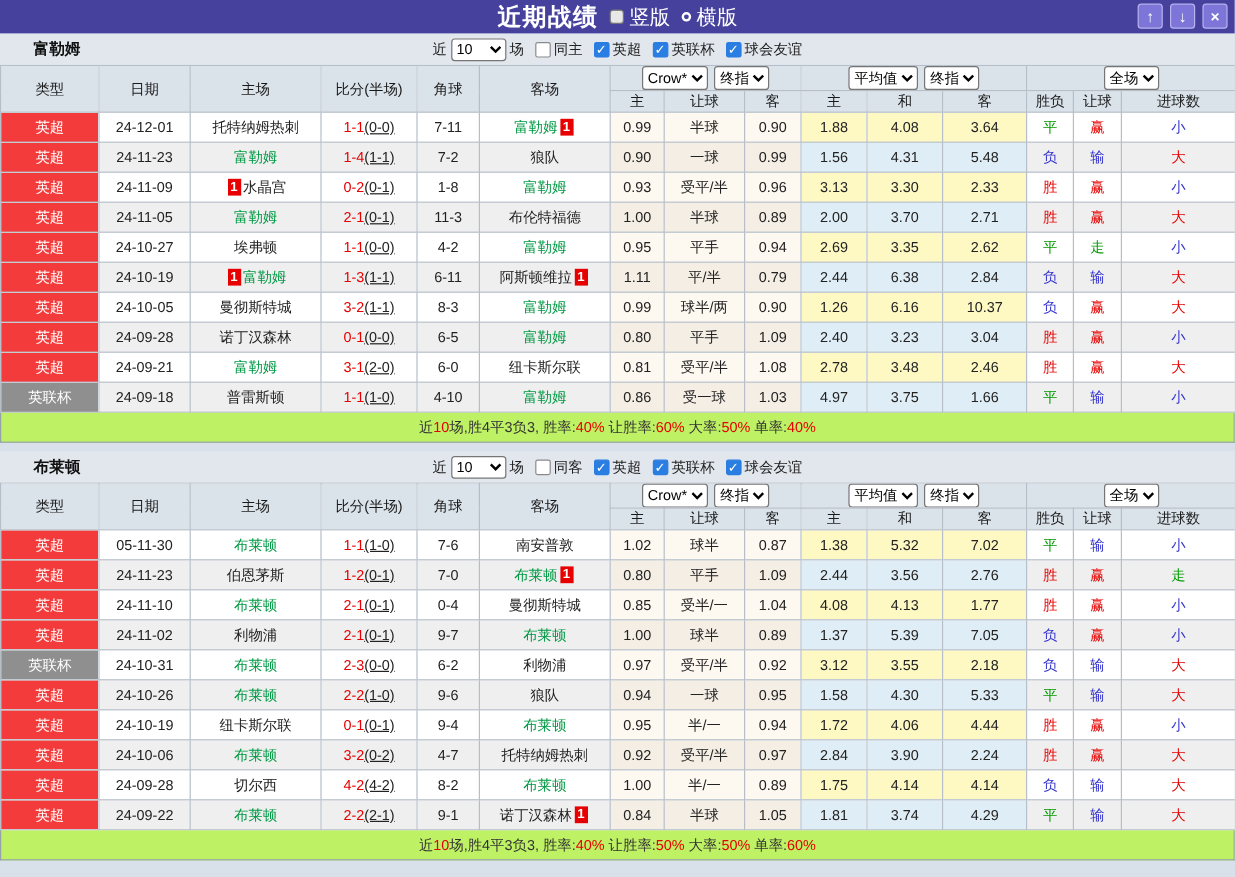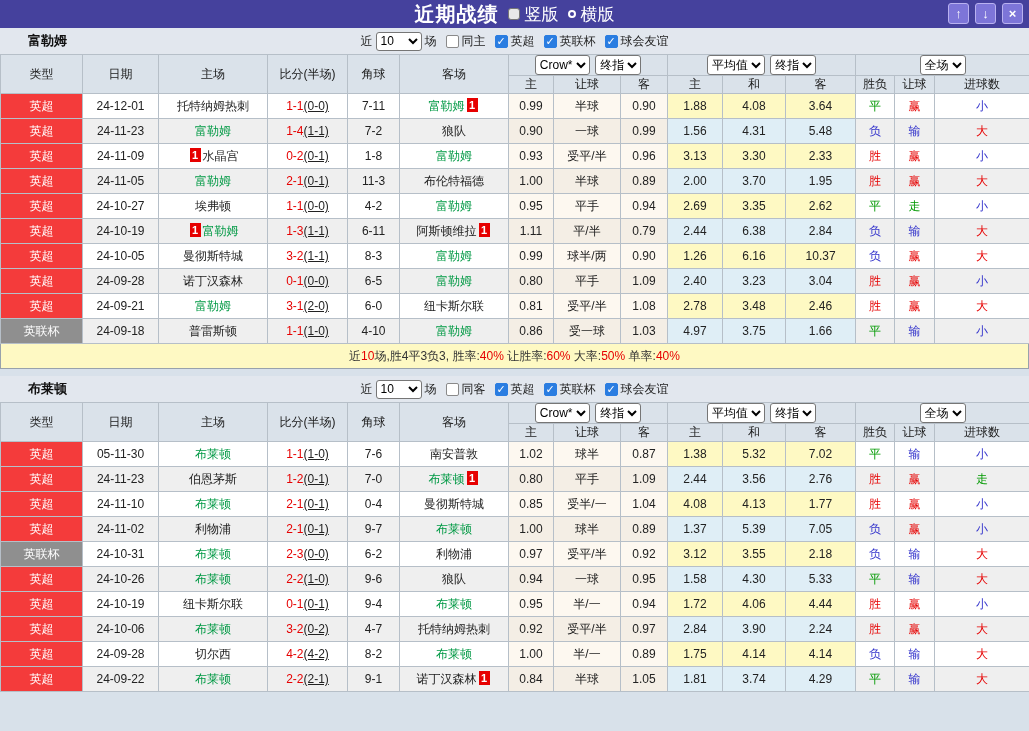--- a/index.html
+++ b/index.html
@@ -61,21 +61,21 @@
   .score-red { color:#e60000; }
   .score-half { color:#222;text-decoration:underline; }
   .t-red { color:#e60000; }
   .t-green { color:#009900; }
   .t-blue { color:#3333cc; }
 
   .rc-badge { display:inline-block; min-width:11px; height:14px; line-height:14px;
     background:#e60000; color:#fff; font-size:11px; font-weight:bold; padding:0 1px;
     margin:0 2px; vertical-align:1px; }
 
-  .summary { height:25px; line-height:25px; text-align:center; background:#fef9c3;
+  .summary { height:25px; line-height:25px; text-align:center; background:#bef264;
     border:1px solid #98a2ac; border-top:none; font-size:12px; color:#333; }
   .section-gap { height:7px; }
 </style>
 </head>
 <body>
 
 <div class="topbar">
   <span class="title">近期战绩</span>
   <span class="radio-wrap">
     <span class="radio sel"></span>
@@ -218,21 +218,21 @@
           <td>24-11-05</td>
           <td><span class="team-green">富勒姆</span></td>
           <td><span class="score-red">2-1</span><span class="score-half">(0-1)</span></td>
           <td>11-3</td>
           <td><span class="team-black">布伦特福德</span></td>
           <td class="col-odds">1.00</td>
           <td class="col-odds">半球</td>
           <td class="col-odds">0.89</td>
           <td class="col-avg">2.00</td>
           <td class="col-avg">3.70</td>
-          <td class="col-avg">1.95</td>
+          <td class="col-avg">2.71</td>
           <td class="t-red">胜</td>
           <td class="t-red">赢</td>
           <td class="t-red">大</td>
         </tr>
         <tr>
           <td class="lg-red">英超</td>
           <td>24-10-27</td>
           <td><span class="team-black">埃弗顿</span></td>
           <td><span class="score-red">1-1</span><span class="score-half">(0-0)</span></td>
           <td>4-2</td>
@@ -574,13 +574,14 @@
           <td class="col-odds">1.05</td>
           <td class="col-avg">1.81</td>
           <td class="col-avg">3.74</td>
           <td class="col-avg">4.29</td>
           <td class="t-green">平</td>
           <td class="t-blue">输</td>
           <td class="t-red">大</td>
         </tr>
       </tbody>
   </table>
+  <div class="summary"><span>近</span><span class="t-red">10</span><span>场,胜4平3负3, 胜率:</span><span class="t-red">40%</span><span> 让胜率:</span><span class="t-red">50%</span><span> 大率:</span><span class="t-red">50%</span><span> 单率:</span><span class="t-red">60%</span></div>
 </div>
 
 </body></html>

